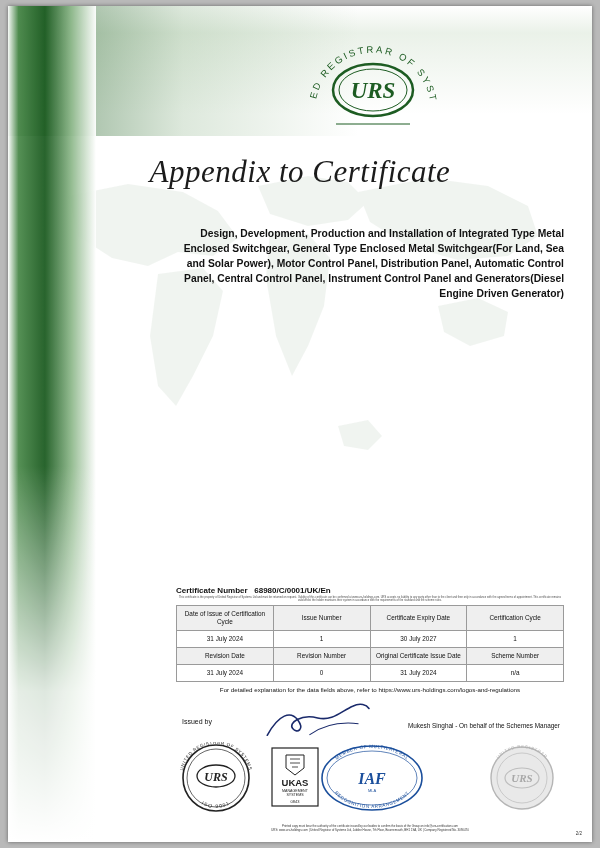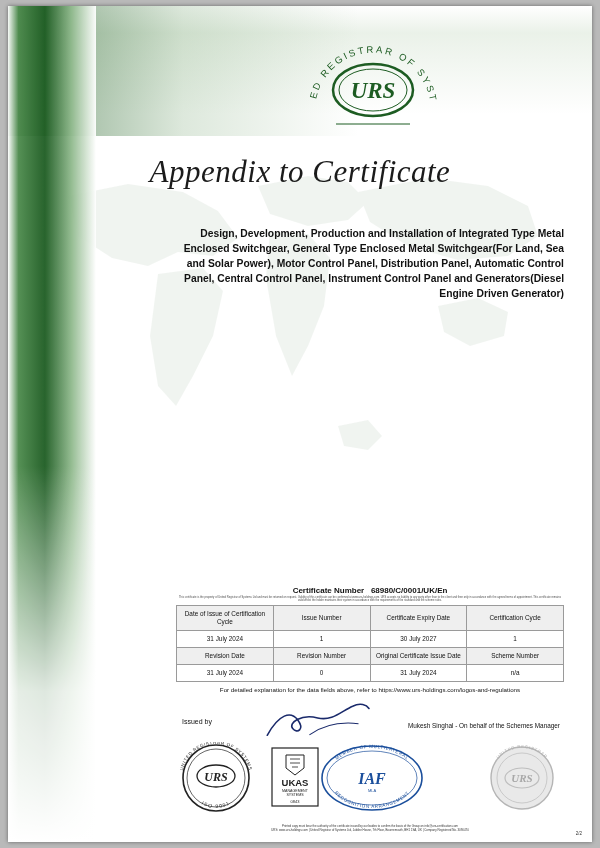--- a/index.html
+++ b/index.html
@@ -99,21 +99,21 @@
   }
 
   
   .cert-block {
     position: absolute;
     left: 168px;
     top: 580px;
     width: 388px;
   }
   .cert-number {
-    text-align: center;
+    text-align: left;
     font-size: 8px;
     font-weight: bold;
     color: #111;
     margin-bottom: 1px;
   }
   .microtext {
     font-size: 2.6px;
     line-height: 3.4px;
     color: #444;
     text-align: center;

